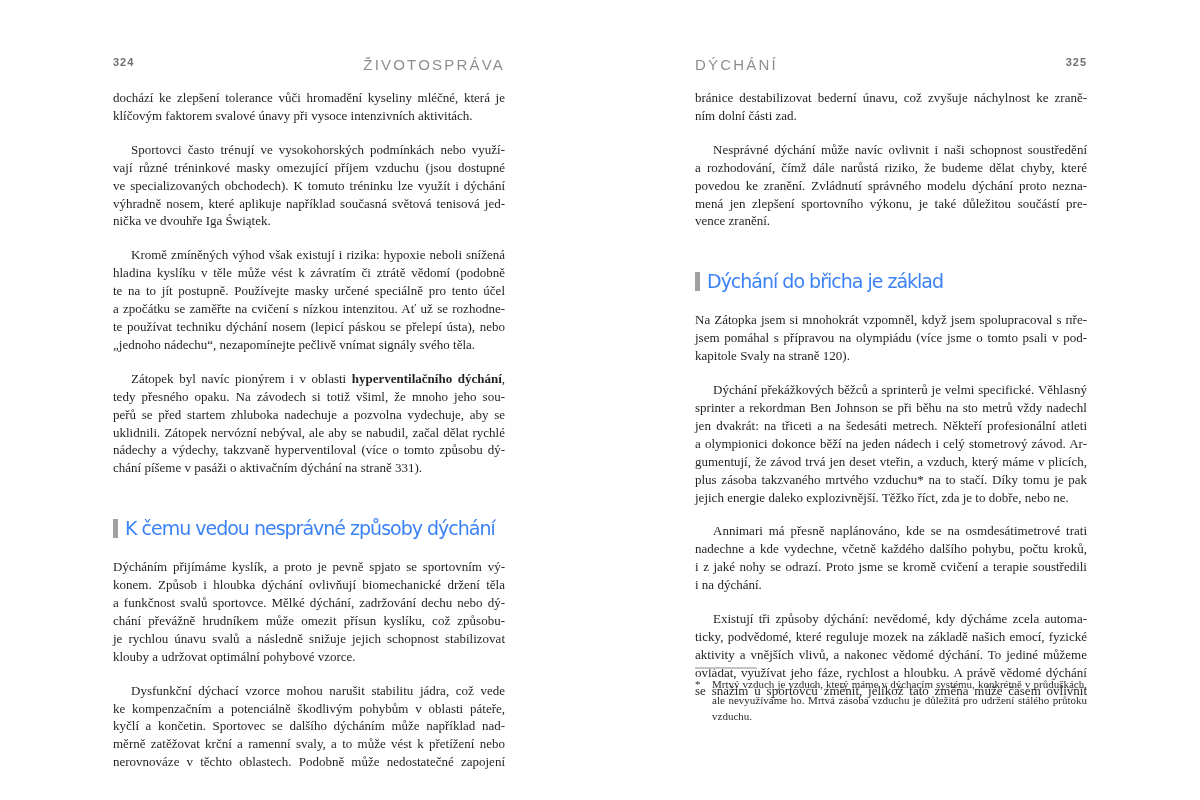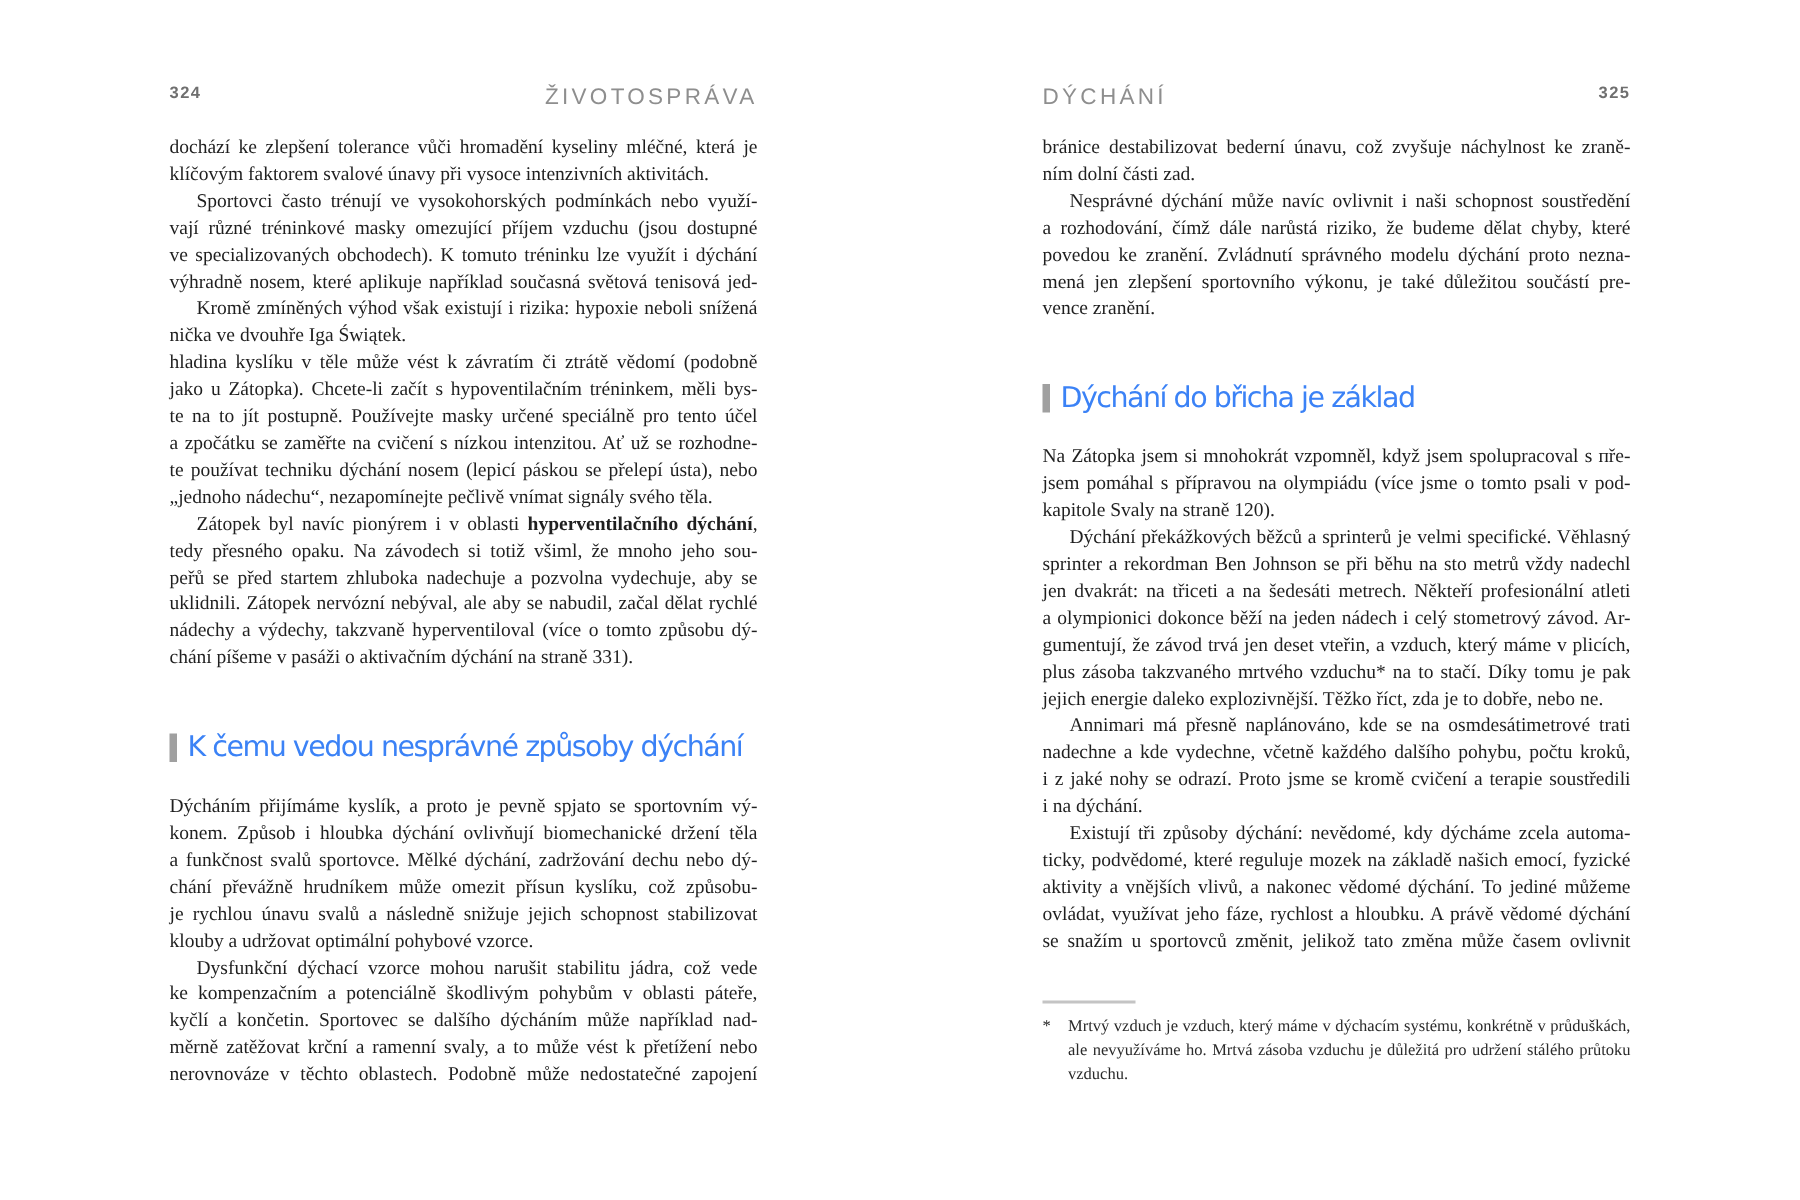--- a/index.html
+++ b/index.html
@@ -8,21 +8,21 @@
   .spread{position:absolute;inset:0;background:#ffffff;}
   .page-header{position:absolute;top:56px;width:392px;display:flex;justify-content:space-between;
        align-items:flex-start;font-family:"Liberation Sans",sans-serif;}
   .hdr-left{left:113px;} .hdr-right{left:695px;}
   .pagenum{font-size:11px;font-weight:700;color:#6f6f6f;letter-spacing:1px;}
   .runhead{font-size:15px;font-weight:400;color:#8e8e8e;letter-spacing:2.2px;}
   .col{position:absolute;top:89px;width:392px;font-size:13px;line-height:17.9px;}
   .col-left{left:113px;} .col-right{left:695px;}
   .bline{text-align:justify;text-align-last:justify;}
   .bline.lastline{text-align-last:left;}
-  .bline.indent{padding-left:18px;}
+  .bline.indent{padding-left:18px;margin-top:16px;}
   .bline b{font-weight:700;}
   .sec-heading{display:flex;align-items:center;margin:38px 0 17px 0;line-height:26px;height:26px;}
   .hbar{width:5px;height:19px;background:#a0a0a0;margin-right:7px;flex:none;}
   .htext{font-family:"DejaVu Sans","Liberation Sans",sans-serif;font-weight:400;font-size:19px;
        letter-spacing:-1px;color:#3b82f6;white-space:nowrap;}
   .footnote{position:absolute;left:695px;top:667px;width:392px;font-size:11px;line-height:16.2px;color:#2a2a2a;}
   .fn-rule{width:62px;height:2px;background:#c4c4c4;margin-bottom:7px;}
   .fn-body{position:relative;padding-left:17px;}
   .fn-marker{position:absolute;left:0;top:0;font-size:11px;}
   .fn-line{text-align:justify;text-align-last:justify;}
@@ -43,24 +43,23 @@
     <span class="pagenum">325</span>
   </div>
 
   <div class="col col-left" id="col-left">
       <div class="bline">dochází ke zlepšení tolerance vůči hromadění kyseliny mléčné, která je</div>
       <div class="bline lastline">klíčovým faktorem svalové únavy při vysoce intenzivních aktivitách.</div>
       <div class="bline indent">Sportovci často trénují ve vysokohorských podmínkách nebo využí-</div>
       <div class="bline">vají různé tréninkové masky omezující příjem vzduchu (jsou dostupné</div>
       <div class="bline">ve specializovaných obchodech). K tomuto tréninku lze využít i dýchání</div>
       <div class="bline">výhradně nosem, které aplikuje například současná světová tenisová jed-</div>
+      <div class="bline lastline">nička ve dvouhře Iga Świątek.</div>
       <div class="bline indent">Kromě zmíněných výhod však existují i rizika: hypoxie neboli snížená</div>
-      <div class="bline lastline">nička ve dvouhře Iga Świątek.</div>
       <div class="bline">hladina kyslíku v těle může vést k závratím či ztrátě vědomí (podobně</div>
-      <div class="bline">jako u Zátopka). Chcete-li začít s hypoventilačním tréninkem, měli bys-</div>
       <div class="bline">te na to jít postupně. Používejte masky určené speciálně pro tento účel</div>
       <div class="bline">a zpočátku se zaměřte na cvičení s nízkou intenzitou. Ať už se rozhodne-</div>
       <div class="bline">te používat techniku dýchání nosem (lepicí páskou se přelepí ústa), nebo</div>
       <div class="bline lastline">„jednoho nádechu“, nezapomínejte pečlivě vnímat signály svého těla.</div>
       <div class="bline indent">Zátopek byl navíc pionýrem i v oblasti <b>hyperventilačního dýchání</b>,</div>
       <div class="bline">tedy přesného opaku. Na závodech si totiž všiml, že mnoho jeho sou-</div>
       <div class="bline">peřů se před startem zhluboka nadechuje a pozvolna vydechuje, aby se</div>
       <div class="bline">uklidnili. Zátopek nervózní nebýval, ale aby se nabudil, začal dělat rychlé</div>
       <div class="bline">nádechy a výdechy, takzvaně hyperventiloval (více o tomto způsobu dý-</div>
       <div class="bline lastline">chání píšeme v pasáži o aktivačním dýchání na straně 331).</div>

